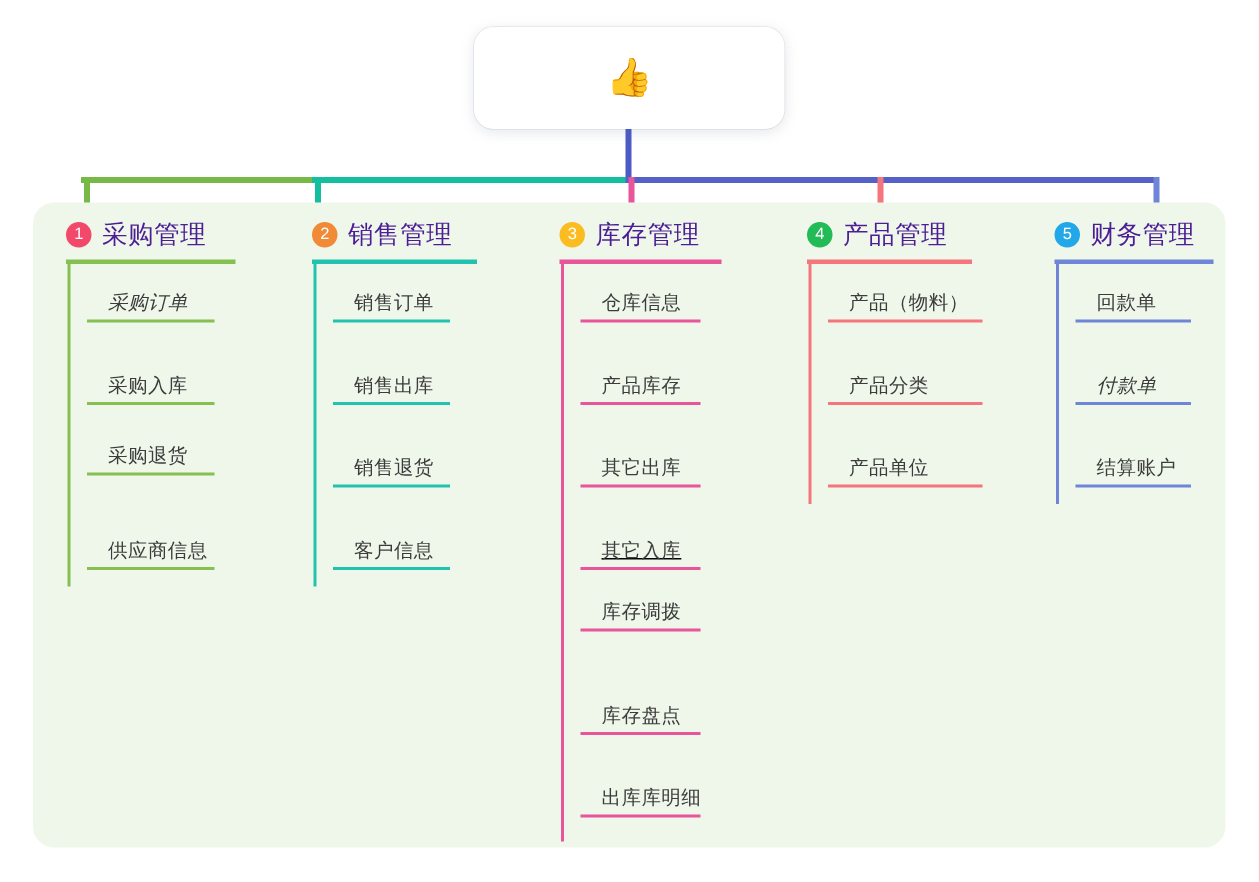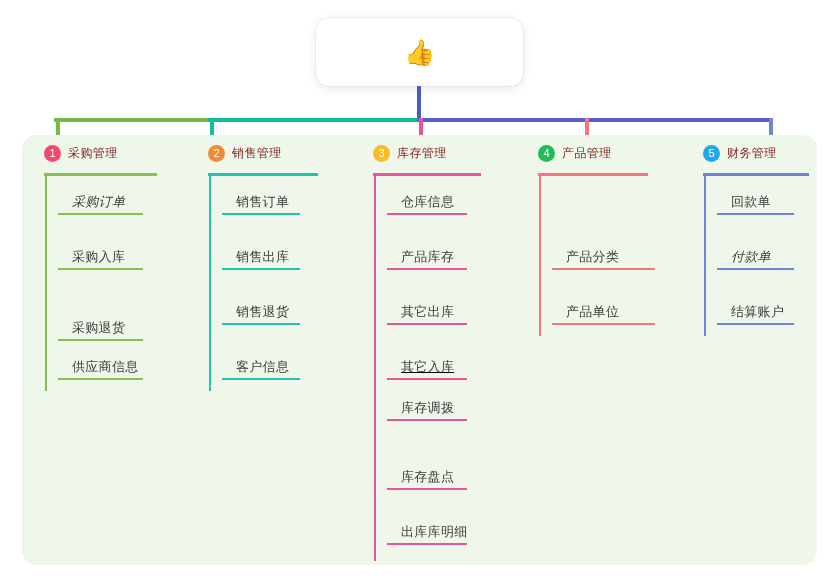--- a/index.html
+++ b/index.html
@@ -49,21 +49,21 @@
     position:absolute;left:0;top:10px;
     display:flex;align-items:center;gap:7px;white-space:nowrap;
   }
   .badge{
     width:17px;height:17px;border-radius:50%;
     color:#ffffff;font-size:11px;
     display:flex;align-items:center;justify-content:center;
     flex:0 0 auto;font-weight:400;
     padding-bottom:1px;box-sizing:border-box;
   }
-  .col-title{font-size:12px;color:#7f1d1d;letter-spacing:.4px;}
+  .col-title{font-size:17px;color:#4c1d95;letter-spacing:.4px;}
   .head-rule{position:absolute;left:0;top:38px;height:3px;}
 
   .spine{position:absolute;width:2px;top:41px;}
 
   .leaf{position:absolute;left:14px;white-space:nowrap;}
   .leaf-text{
     font-size:13px;color:#3c3c3c;letter-spacing:.3px;
     display:block;padding:0 6px 4px 14px;
   }
   .leaf-rule{position:absolute;left:0;bottom:0;height:2px;}
@@ -102,21 +102,21 @@
         <div class="head-rule" style="width: 113px; background: rgb(134, 192, 81);"></div>
         <div class="spine" style="left: 1px; height: 215px; background: rgb(134, 192, 81);"></div>
         <div class="leaf" style="top: 58px; font-style: italic;">
           <span class="leaf-text">采购订单</span>
           <div class="leaf-rule" style="width: 85px; background: rgb(134, 192, 81);"></div>
         </div>
         <div class="leaf" style="top: 113px;">
           <span class="leaf-text">采购入库</span>
           <div class="leaf-rule" style="width: 85px; background: rgb(134, 192, 81);"></div>
         </div>
-        <div class="leaf" style="top: 184px;">
+        <div class="leaf" style="top: 160px;">
           <span class="leaf-text">采购退货</span>
           <div class="leaf-rule" style="width: 85px; background: rgb(134, 192, 81);"></div>
         </div>
         <div class="leaf" style="top: 223px; text-align: right;">
           <span class="leaf-text">供应商信息</span>
           <div class="leaf-rule" style="width: 85px; background: rgb(134, 192, 81);"></div>
         </div>
       </div>
       <div class="column" style="left: 208px; top: 135px; width: 150px; height: 430px;">
         <div class="col-head">
@@ -178,20 +178,24 @@
           <div class="leaf-rule" style="width: 80px; background: rgb(232, 85, 155);"></div>
         </div>
       </div>
       <div class="column" style="left: 538px; top: 135px; width: 150px; height: 430px;">
         <div class="col-head">
           <span class="badge" style="background: rgb(34, 187, 85);">4</span>
           <span class="col-title">产品管理</span>
         </div>
         <div class="head-rule" style="width: 110px; background: rgb(244, 117, 123);"></div>
         <div class="spine" style="left: 1px; height: 160px; background: rgb(244, 117, 123);"></div>
+        <div class="leaf" style="top: 58px;">
+          <span class="leaf-text">产品（物料）</span>
+          <div class="leaf-rule" style="width: 103px; background: rgb(244, 117, 123);"></div>
+        </div>
         <div class="leaf" style="top: 113px;">
           <span class="leaf-text">产品分类</span>
           <div class="leaf-rule" style="width: 103px; background: rgb(244, 117, 123);"></div>
         </div>
         <div class="leaf" style="top: 168px;">
           <span class="leaf-text">产品单位</span>
           <div class="leaf-rule" style="width: 103px; background: rgb(244, 117, 123);"></div>
         </div>
       </div>
       <div class="column" style="left: 703px; top: 135px; width: 150px; height: 430px;">

